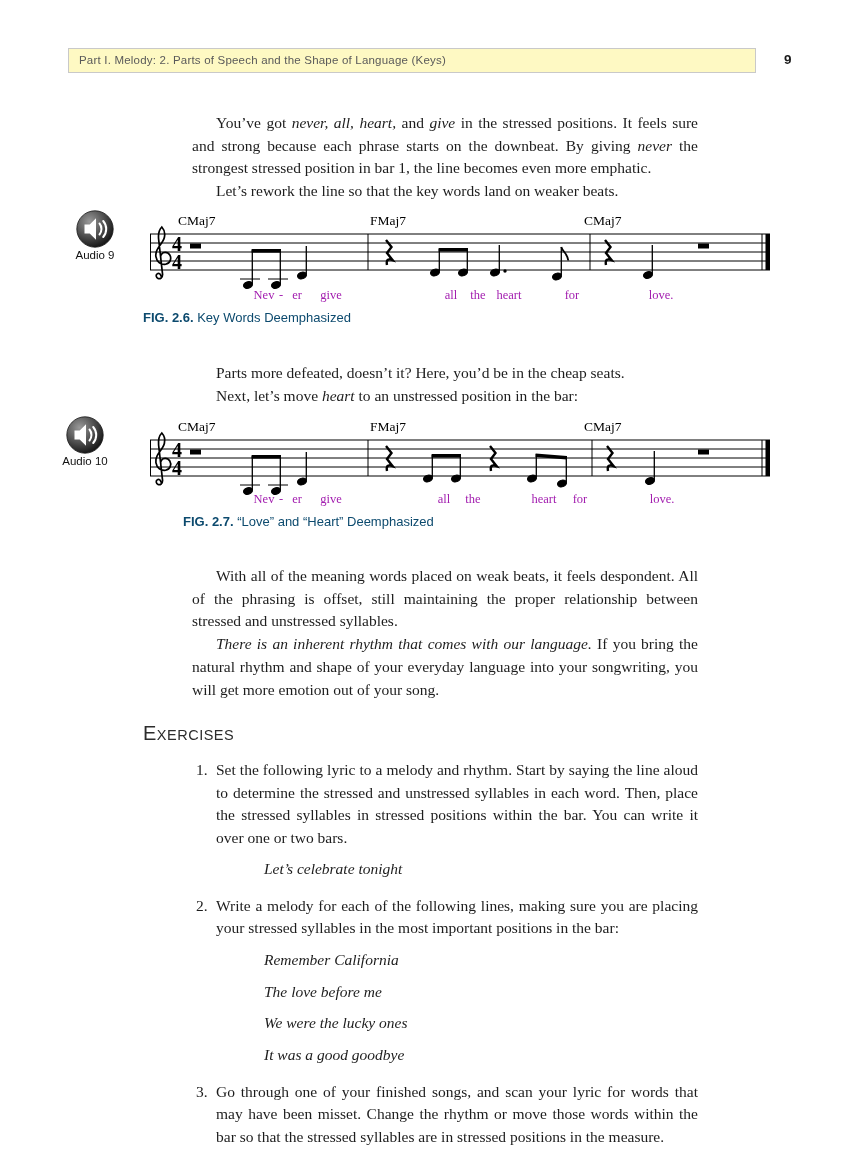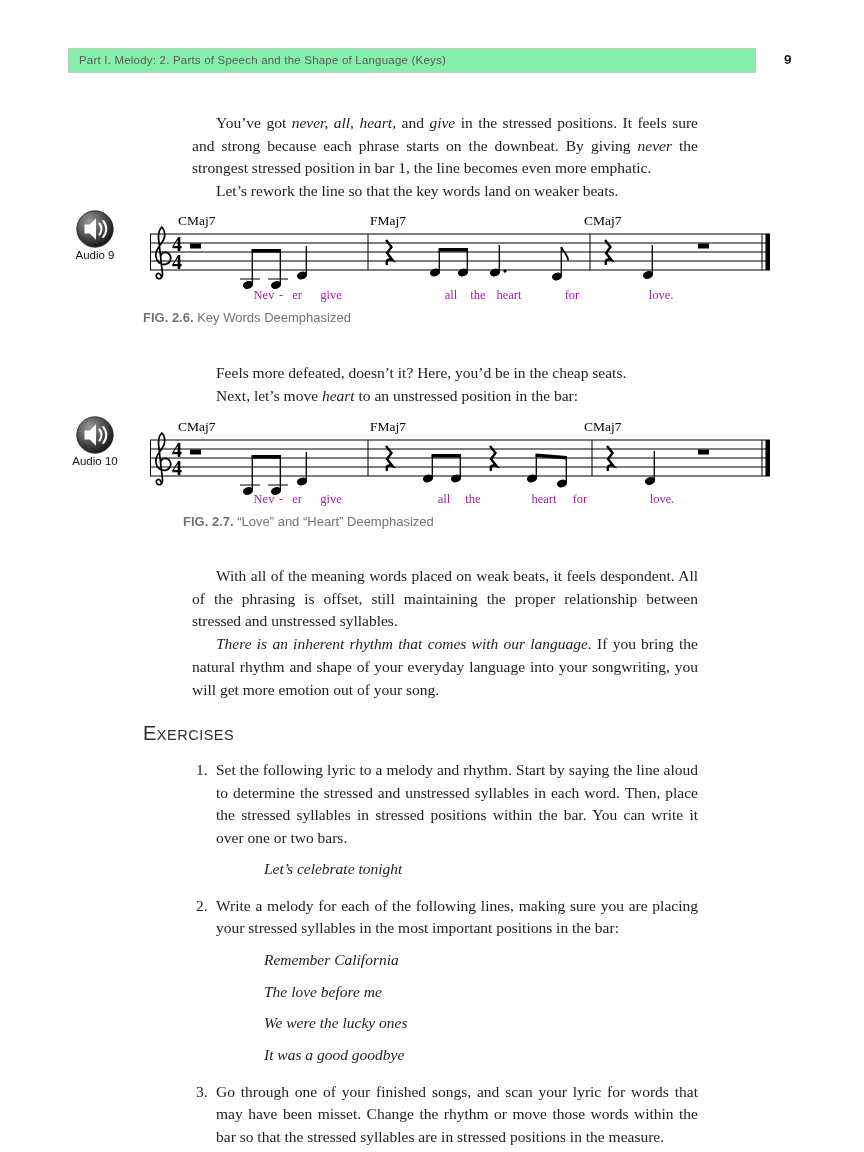--- a/index.html
+++ b/index.html
@@ -3,21 +3,21 @@
 <meta charset="utf-8">
 <style>
   html,body { margin:0; padding:0; }
   body {
     width:864px; height:1152px; background:#ffffff;
     font-family:"Liberation Serif", serif; color:#1d1d1d;
     position:relative; overflow:hidden;
   }
   .header-box {
     position:absolute; left:68px; top:48px; width:688px; height:25px;
-    border:1px solid #c9c9c9; box-sizing:border-box; background:#86efac;
+    border:1px solid #c9c9c9; box-sizing:border-box; background:#fef9c3;
   }
   .header-text {
     font-family:"Liberation Sans", sans-serif; font-size:11.5px; color:#5a5a5a;
     line-height:23px; padding-left:10px; letter-spacing:0.2px; white-space:nowrap;
   }
   .pagenum {
     position:absolute; left:784px; top:52px;
     font-family:"Liberation Sans", sans-serif; font-weight:bold; font-size:13.5px; color:#1a1a1a;
   }
   .textblock {
@@ -33,21 +33,21 @@
     font-family:"Liberation Sans", sans-serif; font-weight:normal; font-size:11.5px;
     color:#111; margin-top:1px; white-space:nowrap;
   }
   .chord { position:absolute; font-size:13.5px; color:#000; white-space:nowrap; }
   .lyric {
     position:absolute; font-size:12.5px; color:#a21caf;
     transform:translateX(-50%); white-space:nowrap;padding-left:28px;
   }
   .caption {
     position:absolute; left:143px; font-family:"Liberation Sans", sans-serif;
-    font-size:13px; color:#737373; white-space:nowrap;
+    font-size:13px; color:#0c4a6e; white-space:nowrap;
   }
   .caption .cap-label { font-weight:bold; }
   .staff-svg { position:absolute; left:150px; }
 
   .ex-heading {
     position:absolute; left:143px; top:722px;
     font-family:"Liberation Sans", sans-serif; font-size:14.5px; color:#2c2c2c;
     text-transform:uppercase; letter-spacing:0.5px;
   }
   .ex-heading::first-letter { font-size:20px; }
@@ -166,26 +166,26 @@
   <span class="lyric" style="left:495px; top:83px;">heart</span>
   <span class="lyric" style="left:558px; top:83px;">for</span>
   <span class="lyric" style="left:647px; top:83px;">love.</span>
 
   <div class="caption" style="top:105px;">
     <span class="cap-label">FIG. 2.6.</span> <span>Key Words Deemphasized</span>
   </div>
 </div>
 
 <div class="textblock" style="top:362px;">
-  <p><span>Feels more defeated, doesn’t it? Here, you’d be in the cheap seats.</span></p>
+  <p><span>Parts more defeated, doesn’t it? Here, you’d be in the cheap seats.</span></p>
   <p><span>Next, let’s move </span><span class="i">heart</span><span> to an unstressed position in the bar:</span></p>
 </div>
 
 <div class="figure" style="top:411px;">
-  <div class="audio-badge" style="left:57px; top:5px;">
+  <div class="audio-badge" style="left:47px; top:5px;">
     <svg width="38" height="38" viewBox="0 0 38 38" style="display:block; margin:0 auto;">
       <defs>
         <radialGradient id="ag2" cx="35%" cy="30%" r="80%">
           <stop offset="0" stop-color="#9a9a9a"></stop>
           <stop offset="0.55" stop-color="#4a4a4a"></stop>
           <stop offset="1" stop-color="#0a0a0a"></stop>
         </radialGradient>
       </defs>
       <circle cx="19" cy="19" r="18.2" fill="url(#ag2)" stroke="#1a1a1a" stroke-width="0.8"></circle>
       <path d="M8.5,14.5 v9 h5.2 l6.3,6.2 V8.3 l-6.3,6.2 z" fill="#ffffff"></path>

